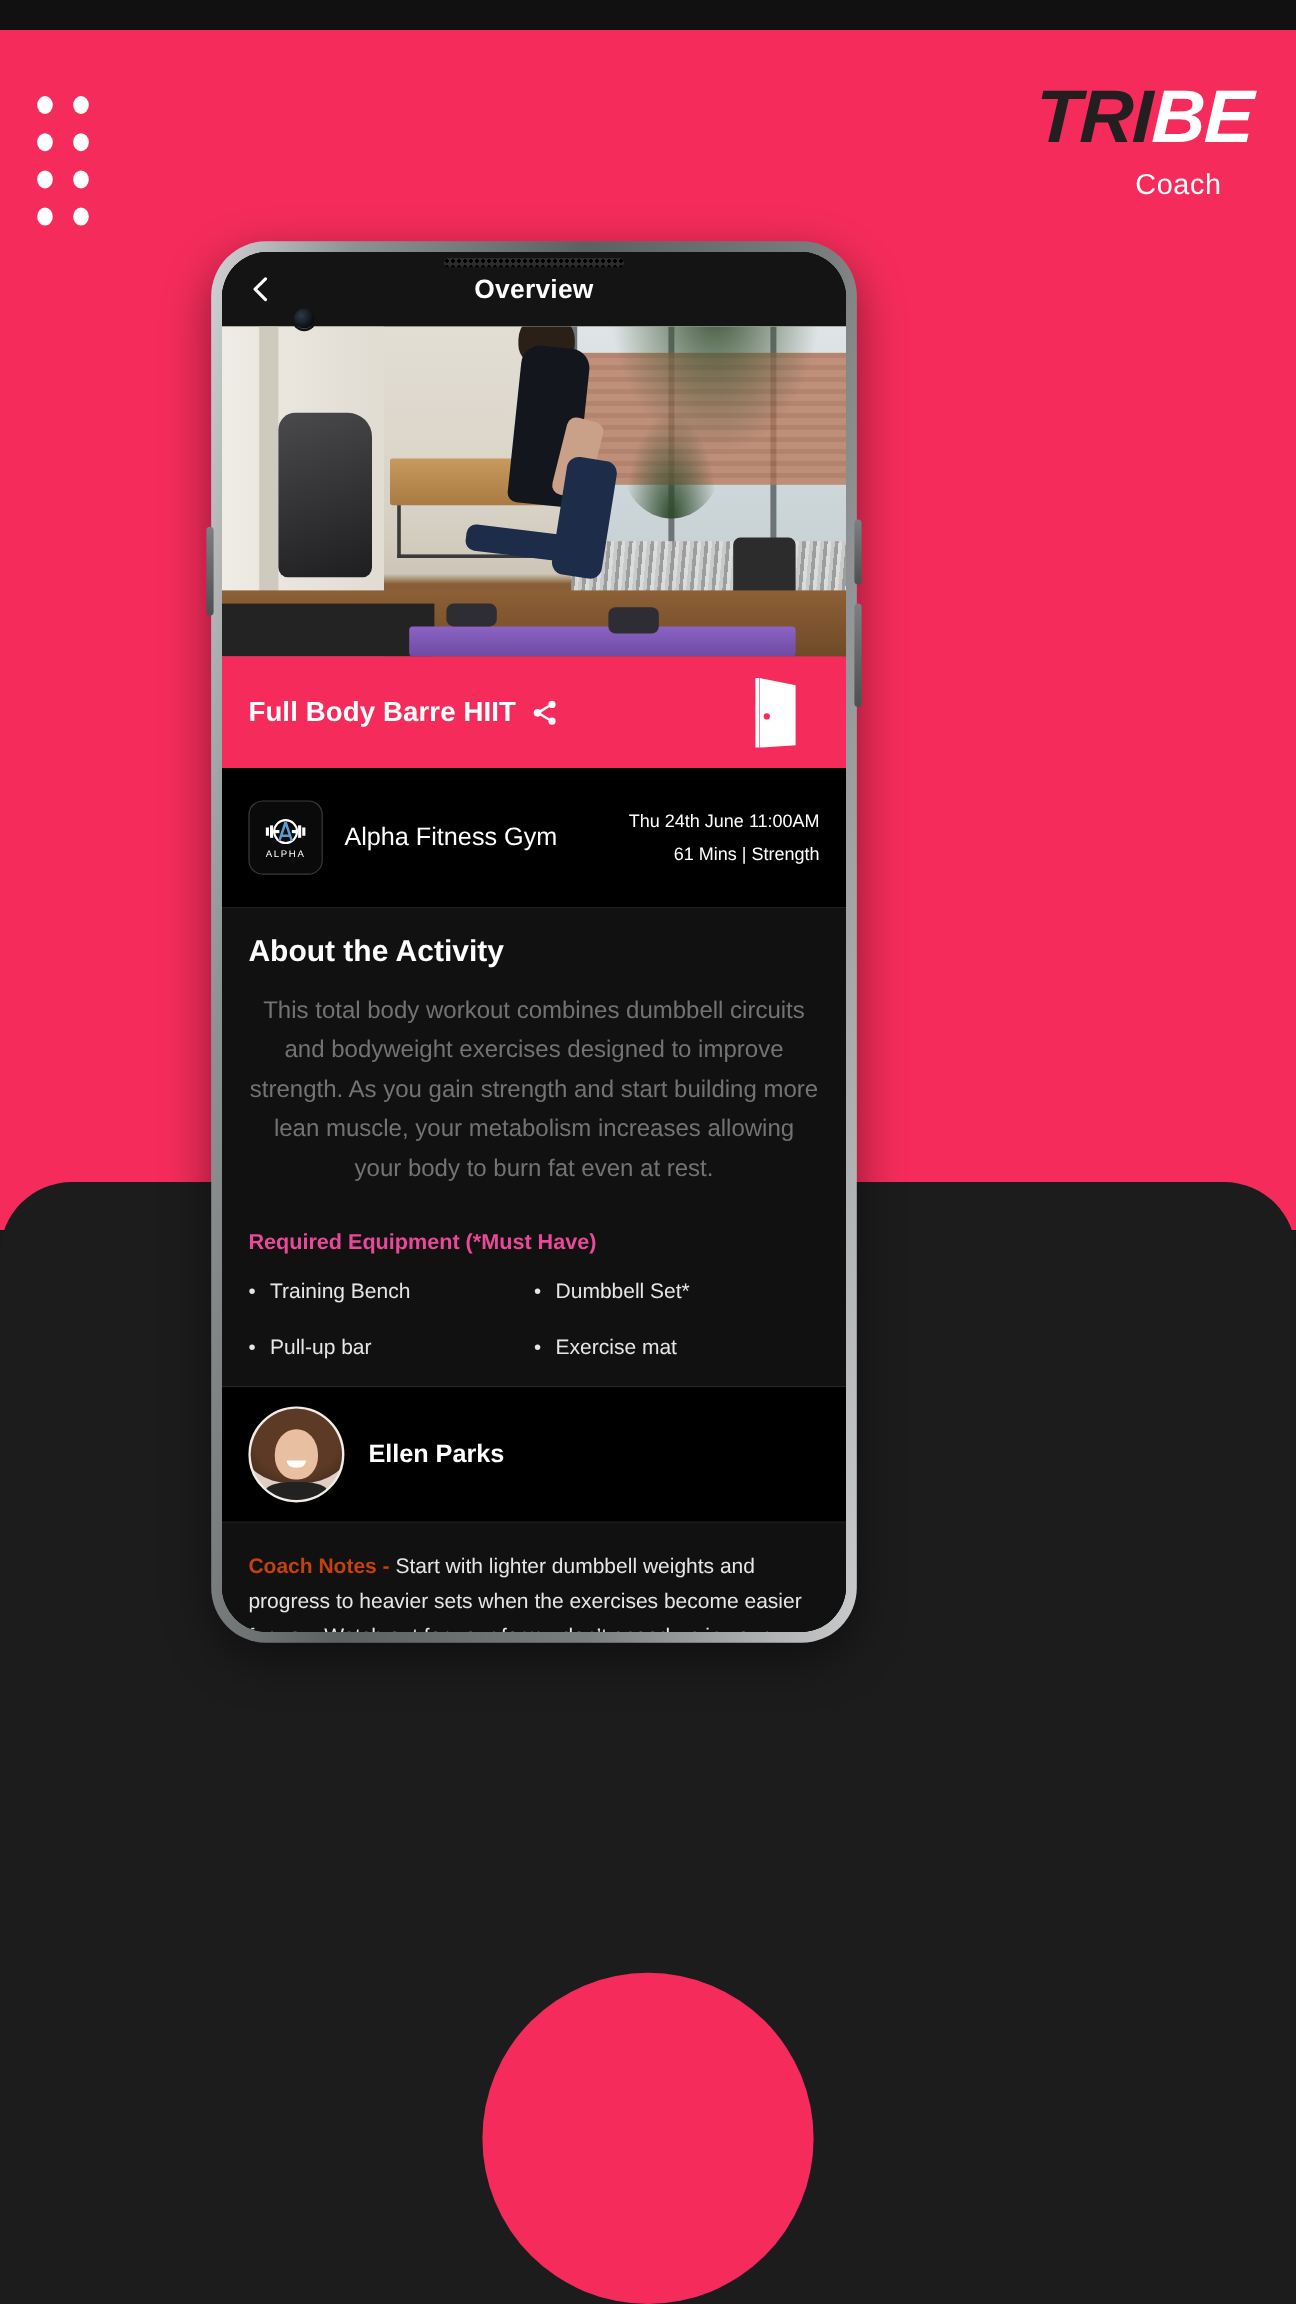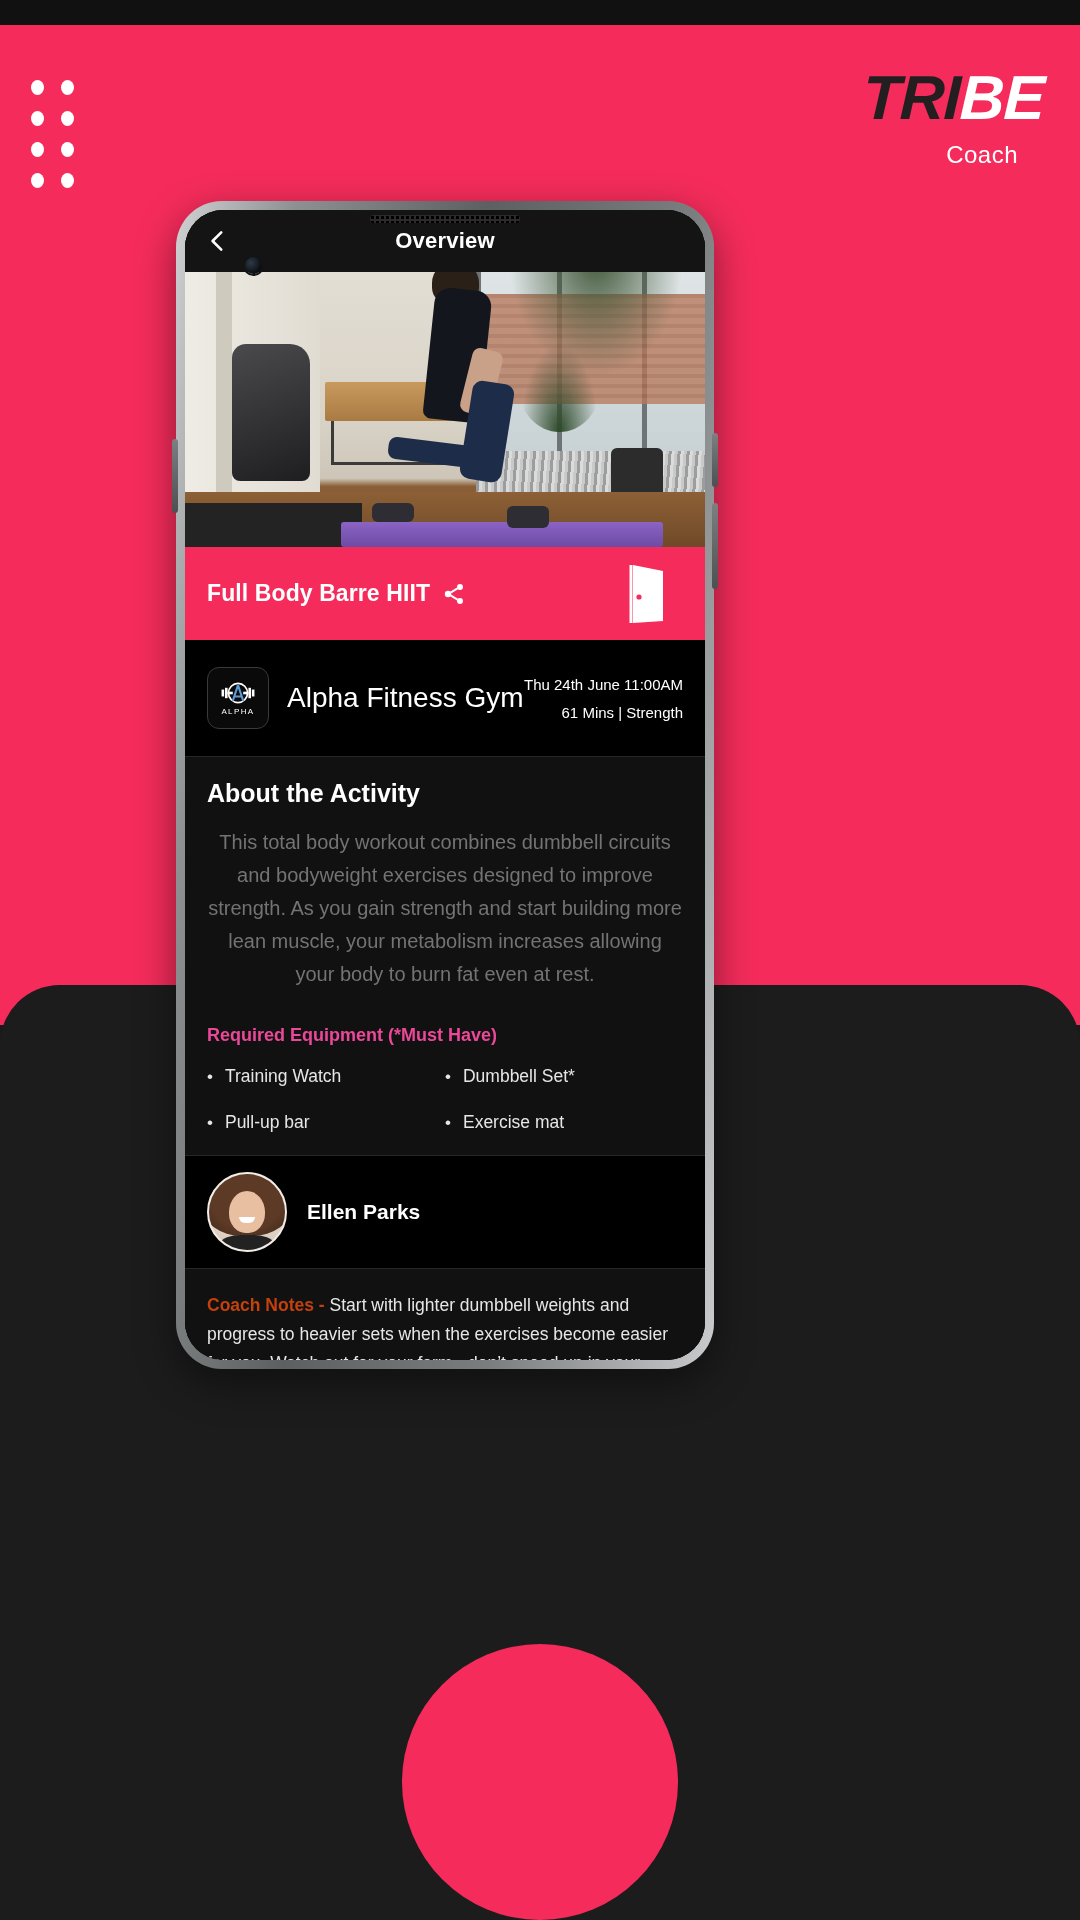--- a/index.html
+++ b/index.html
@@ -227,21 +227,21 @@
     background:#000; height:117px; display:flex; align-items:center;
     padding:0 22px; border-bottom:1px solid #262626;
   }
   .gym-logo {
     width:62px; height:62px; border-radius:12px;
     border:1px solid #3a3a3a; background:#0a0a0a;
     display:flex; flex-direction:column; align-items:center; justify-content:center;
     flex:none;
   }
   .gym-logo-sub { color:#fff; font-size:8px; letter-spacing:1.4px; margin-top:1px; }
-  .gym-name { color:#fff; font-size:28px; margin-left:18px; flex:1; }
+  .gym-name { color:#fff; font-size:21px; margin-left:18px; flex:1; }
   .gym-meta { text-align:right; }
   .gym-meta .l1 { color:#fff; font-size:15px; margin-bottom:11px; }
   .gym-meta .l2 { color:#fff; font-size:15px; }
 
   
   .about {
     padding:22px 22px 22px; background:#111111;
     border-bottom:1px solid #262626;
   }
   .about h2 { color:#fff; font-size:25px; font-weight:bold; margin-bottom:18px; }
@@ -411,21 +411,21 @@
         </div>
       </div>
 
       <div class="about">
         <h2>About the Activity</h2>
         <p>This total body workout combines dumbbell circuits and bodyweight exercises designed to improve strength. As you gain strength and start building more lean muscle, your metabolism increases allowing your body  to burn fat even at rest.</p>
         <div class="equip-h">Required Equipment (*Must Have)</div>
         <div class="equip-grid">
           <div class="equip-item">
               <span class="bullet">•</span>
-              <span>Training Watch</span>
+              <span>Training Bench</span>
             </div>
           <div class="equip-item">
               <span class="bullet">•</span>
               <span>Dumbbell Set*</span>
             </div>
           <div class="equip-item">
               <span class="bullet">•</span>
               <span>Pull-up bar</span>
             </div>
           <div class="equip-item">

